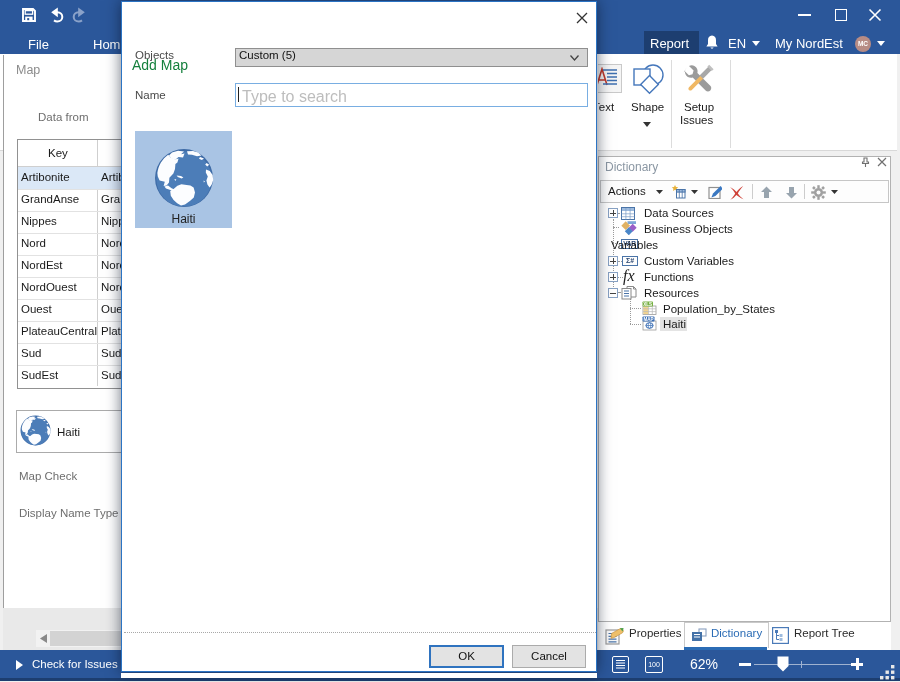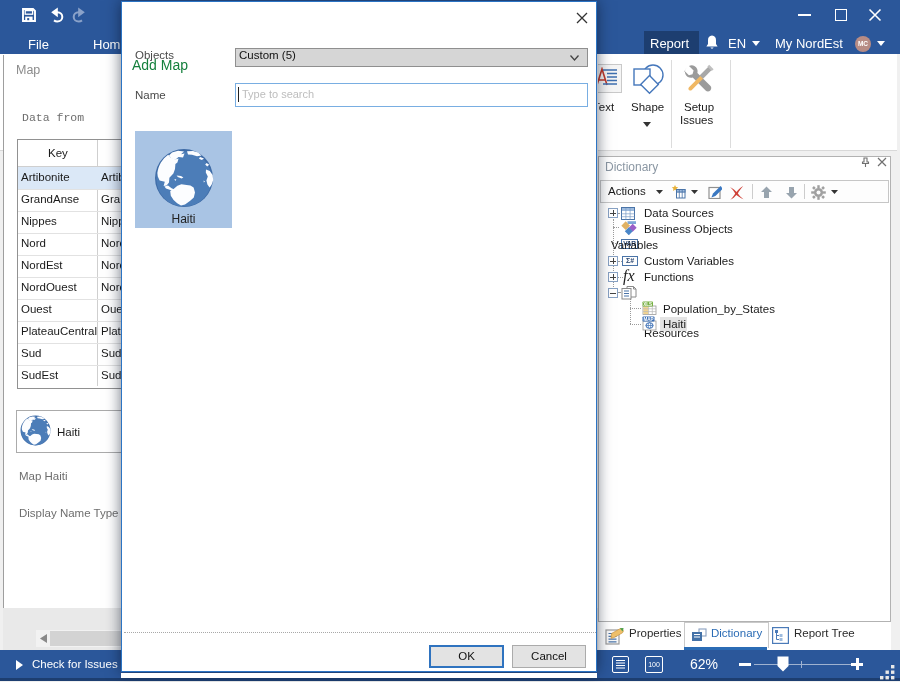--- a/index.html
+++ b/index.html
@@ -90,21 +90,21 @@
 <path d="M27.2 0.8 L31.6 5.2 L29.8 7 L25.4 2.6 Z" fill="#c0c0c0"></path>
 </g>
 </svg>
 <div class="ab t12" style="left:684px;top:101px;">Setup</div>
 <div class="ab t12" style="left:680px;top:114px;">Issues</div>
 
 <div class="ab" style="left:730px;top:60px;width:1px;height:88px;background:#dcdcdc;"></div>
 
 <div class="ab" style="left:3px;top:55px;width:594px;height:553px;background:#fff;border-left:1px solid #9e9e9e;"></div>
 <div class="ab g12" style="left:16px;top:63px;font-size:12.5px;color:#8c8c8c;">Map</div>
-<div class="ab g12" style="left:22px;top:111px;color:#6e6e6e;font-family:Liberation Mono, monospace;">Data from</div>
+<div class="ab g12" style="left:38px;top:111px;color:#6e6e6e;">Data from</div>
 
 <div class="ab" style="left:17px;top:139px;width:380px;height:248px;background:#fff;border:1px solid #919191;"></div>
 <div class="ab" style="left:97px;top:140px;width:1px;height:246px;background:#cfcfcf;"></div>
 <div class="ab t12" style="left:48px;top:147px;">Key</div>
 <div class="ab" style="left:18px;top:167px;width:379px;height:22px;background:#dbe8f7;"></div>
 <div id="tablerows">
 <div class="ab" style="left:18px;top:166px;width:378px;height:1px;background:#cfcfcf;"></div>
 <div class="ab t12" style="left:21px;top:171px;">Artibonite</div>
       <div class="ab t12" style="left:101px;top:171px;">Artibonite</div>
 <div class="ab" style="left:18px;top:189px;width:378px;height:1px;background:#e2e2e2;"></div>
@@ -134,21 +134,21 @@
 <div class="ab" style="left:18px;top:365px;width:378px;height:1px;background:#e2e2e2;"></div>
 <div class="ab t12" style="left:21px;top:369px;">SudEst</div>
       <div class="ab t12" style="left:101px;top:369px;">SudEst</div>
 </div>
 
 <div class="ab" style="left:16px;top:410px;width:380px;height:41px;background:#fff;border:1px solid #ababab;"></div>
 <svg class="ab" style="left:20px;top:415px;" width="31" height="31" viewBox="0 0 60 60">
 <use href="#globe"></use>
 </svg>
 <div class="ab t12" style="left:57px;top:426px;">Haiti</div>
-<div class="ab g12" style="left:19px;top:470px;color:#6e6e6e;">Map Haiti</div>
+<div class="ab g12" style="left:19px;top:470px;color:#6e6e6e;">Map Check</div>
 <div class="ab g12" style="left:19px;top:507px;color:#6e6e6e;">Display Name Type</div>
 
 <div class="ab" style="left:3px;top:608px;width:594px;height:42px;background:#e9e9e9;"></div>
 <div class="ab" style="left:36px;top:630px;width:561px;height:17px;background:#f2f2f2;"></div>
 <svg class="ab" style="left:39px;top:634px;" width="8" height="9" viewBox="0 0 8 9">
       <path d="M8 0 L1 4.5 L8 9 Z" fill="#8a8a8a"></path>
     </svg>
 <div class="ab" style="left:50px;top:631px;width:547px;height:15px;background:#d3d3d3;"></div>
 
 <div class="ab" style="left:598px;top:156px;width:293px;height:466px;background:#fff;border:1px solid #b2b2b2;box-sizing:border-box;"></div>
@@ -261,21 +261,21 @@
 
 <div class="ab" style="left:623px;top:267px;font-family:'Liberation Serif',serif;font-style:italic;font-size:16px;color:#222;">fx</div>
 <div class="ab t12" style="left:644px;top:271px;">Functions</div>
 
 <svg class="ab" style="left:619px;top:285px;" width="18" height="15" viewBox="0 0 18 15">
 <path d="M8 1.5 H14.5 L17 4 V12 H8 Z" fill="#fff" stroke="#8a8a8a" stroke-width="1"></path>
 <path d="M14.5 1.5 V4 H17" fill="none" stroke="#8a8a8a" stroke-width="1"></path>
 <rect x="3" y="3.5" width="9" height="10.5" fill="#fff" stroke="#8a8a8a" stroke-width="1"></rect>
 <path d="M5 6 H10 M5 8.5 H10 M5 11 H10" stroke="#4a74a8" stroke-width="1.1"></path>
 </svg>
-<div class="ab t12" style="left:644px;top:287px;margin-top:40px;">Resources</div>
+<div class="ab t12" style="left:644px;top:287px;">Resources</div>
 
 <svg class="ab" style="left:642px;top:301px;" width="15" height="14" viewBox="0 0 15 14">
 <rect x="1" y="5" width="13" height="8.5" fill="#fff" stroke="#9a9a9a" stroke-width="0.8"></rect>
 <rect x="1.4" y="5.4" width="5" height="7.7" fill="#f2d491"></rect>
 <path d="M6.6 5.4 V13 M10.3 5.4 V13 M1 7.8 H14 M1 10.6 H14" stroke="#b8b8b8" stroke-width="0.7"></path>
 <rect x="0.5" y="0.5" width="10.5" height="5" rx="0.8" fill="#76b043"></rect>
 <text x="5.7" y="4.6" font-family="Liberation Sans" font-size="4.6" font-weight="bold" fill="#fff" text-anchor="middle">XLS</text>
 </svg>
 <div class="ab t12" style="left:663px;top:303px;">Population_by_States</div>
 
@@ -360,21 +360,21 @@
 </svg>
 <div class="ab" style="left:13px;top:47px;font-size:11.5px;color:#4a4a4a;">Objects</div>
 <div class="ab" style="left:113px;top:46px;width:353px;height:19px;background:#d6d6d6;border:1px solid #8f8f8f;box-sizing:border-box;"></div>
 <div class="ab" style="left:117px;top:47px;font-size:11.5px;color:#111;">Custom (5)</div>
 <svg class="ab" style="left:448px;top:53px;" width="9" height="6" viewBox="0 0 9 6">
         <path d="M0.5 0.5 L4.5 5 L8.5 0.5" fill="none" stroke="#444" stroke-width="1.3"></path>
       </svg>
 <div class="ab" style="left:13px;top:87px;font-size:11.5px;color:#4a4a4a;">Name</div>
 <div class="ab" style="left:113px;top:81px;width:353px;height:24px;background:#fff;border:1px solid #79aee2;box-sizing:border-box;"></div>
 <div class="ab" style="left:116px;top:85px;width:1px;height:15px;background:#222;"></div>
-<div class="ab" style="left:120px;top:86px;font-size:11px;color:#bdbdbd;">Type to search</div>
+<div class="ab" style="left:120px;top:86px;font-size:16px;color:#bdbdbd;">Type to search</div>
 
 <div class="ab" style="left:13px;top:129px;width:97px;height:97px;background:#a9c4e4;"></div>
 <svg class="ab" style="left:32px;top:146px;" width="60" height="60" viewBox="0 0 60 60">
 <defs>
 <g id="globe">
 <circle cx="30" cy="30" r="29" fill="#3e6ba6"></circle>
 <circle cx="30" cy="30.9" r="27.7" fill="#4c7db8"></circle>
 <g fill="#fcfdff">
 <path d="M15 7.5 L18 4.4 L24 2.8 L30 3.6 L27 6.2 L30.5 5.6 L29 9.4 L24.5 9 L21 12 L17.5 10.5 Z"></path>
 <path d="M33 3.2 L39 3 L44 4.6 L47.5 7.4 L43 8.2 L38 6.8 L34 6.4 Z"></path>

